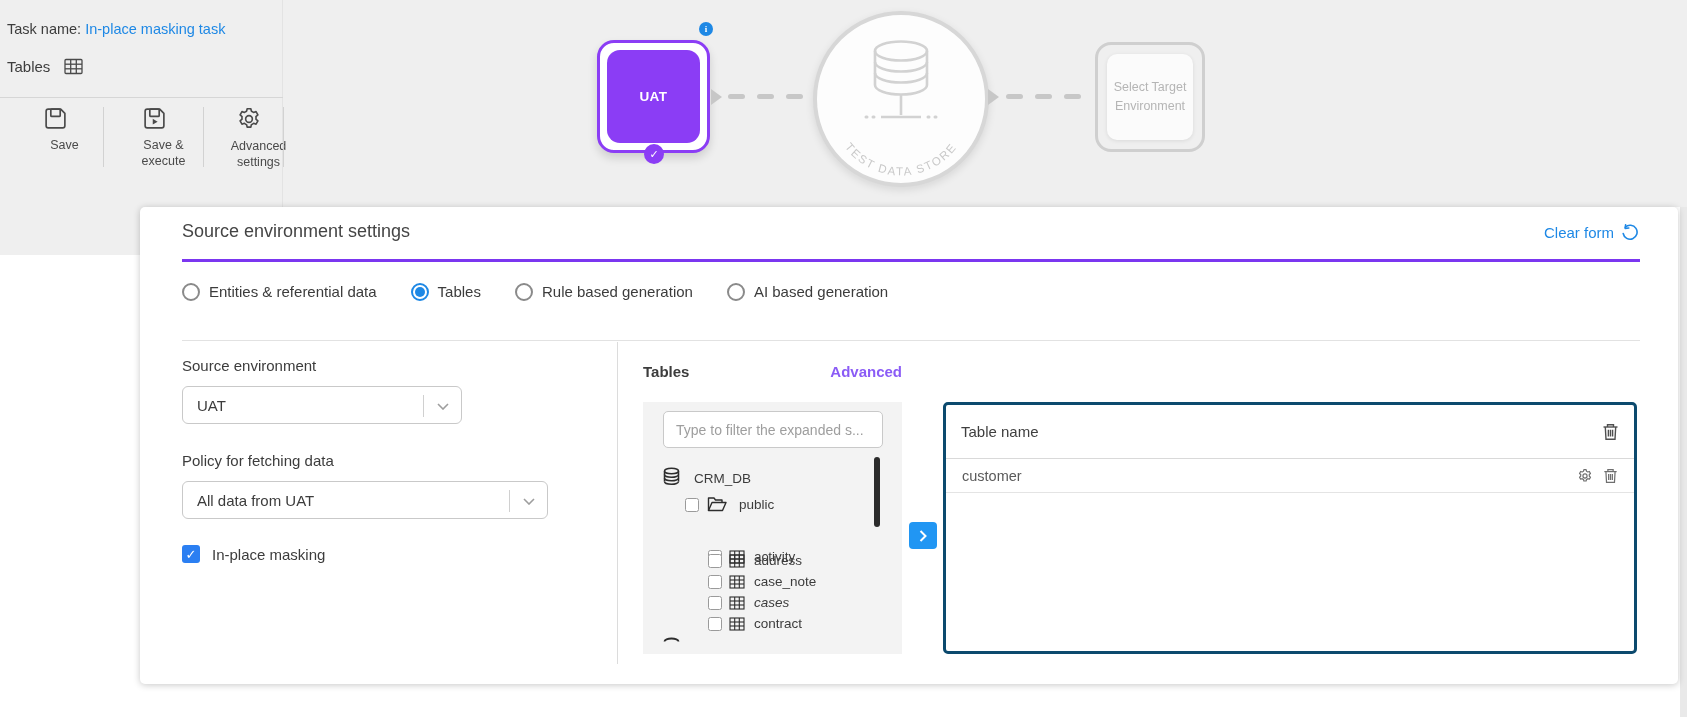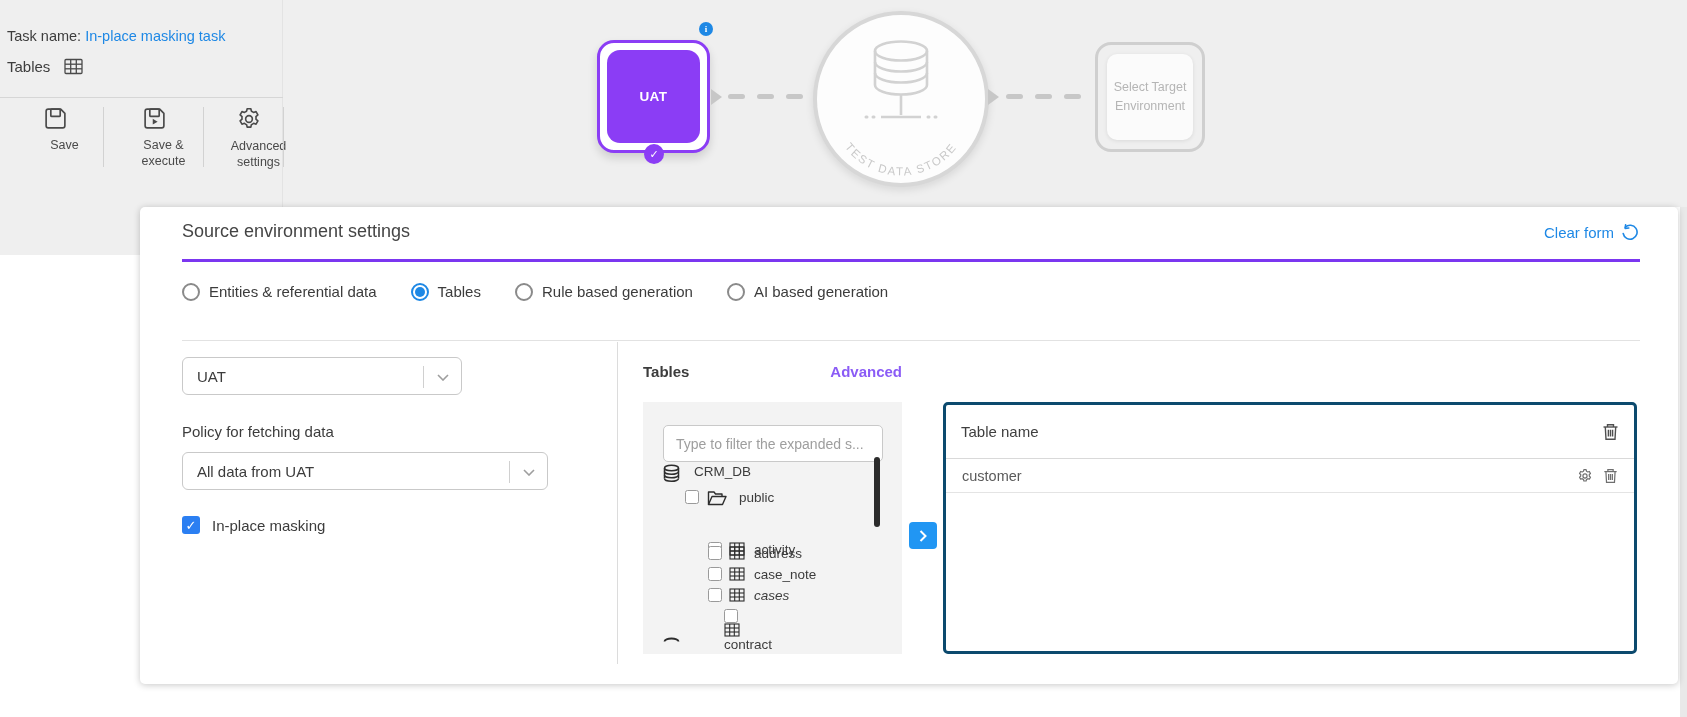--- a/index.html
+++ b/index.html
@@ -6,21 +6,21 @@
   html,body { background:#ffffff; }
   body { font-family:"Liberation Sans","DejaVu Sans",sans-serif; color:#3f3f3f; }
   .stage { position:relative; width:1687px; height:717px; overflow:hidden; background:#fff; }
 
   
   .topband { position:absolute; left:0; top:0; width:1687px; height:207px; background:#efefef; }
   .toolbarzone { position:absolute; left:0; top:0; width:283px; height:255px; background:#efefef; border-right:1px solid #e3e3e3; }
   .rstrip { position:absolute; right:0; top:207px; width:7px; height:510px; background:#e9e9e9; }
 
   
-  .task-row { position:absolute; left:7px; top:28px; font-size:14.5px; color:#3d3d3d; }
+  .task-row { position:absolute; left:7px; top:21px; font-size:14.5px; color:#3d3d3d; }
   .task-row a { color:#1e88e5; text-decoration:none; }
   .tablesmode-row { position:absolute; left:7px; top:58px; display:flex; align-items:center; gap:14px; font-size:15px; color:#3d3d3d; }
 
   .toolbar-rule { position:absolute; left:0; top:97px; width:283px; height:1px; background:#d6d6d6; }
   .tbtn { position:absolute; top:106px; display:flex; flex-direction:column; align-items:center; gap:6px; cursor:pointer; }
   .tbtn .lbl { font-size:12.5px; color:#4a4a4a; text-align:center; line-height:1.3;margin-left:19px; }
   .tbtn-save { left:12px; width:86px; }
   .tbtn-exec { left:109px; width:90px; }
   .tbtn-adv  { left:206px; width:86px; }
   .tsep { position:absolute; top:107px; width:1px; height:60px; background:#d2d2d2; }
@@ -60,23 +60,23 @@
   .chk-row { display:flex; align-items:center; gap:12px; font-size:15px; color:#3c3c3c; cursor:pointer; }
   .checkbox { width:18px; height:18px; border-radius:3px; background:#2b7ff2; color:#fff; font-size:13px; display:flex; align-items:center; justify-content:center; flex:0 0 auto; }
 
   .vdiv { position:absolute; left:477px; top:135px; width:1px; height:322px; background:#dcdcdc; }
 
   
   .mid-head { position:absolute; left:503px; top:156px; width:259px; display:flex; justify-content:space-between; align-items:baseline; }
   .mid-title { font-size:15px; font-weight:bold; color:#3c3c3c; }
   .adv-link { font-size:15px; font-weight:bold; color:#8b5cf6; cursor:pointer; }
   .tree-panel { position:absolute; left:503px; top:195px; width:259px; height:252px; background:#f3f3f3; }
-  .filter-input { position:absolute; left:20px; top:23px; width:220px; height:37px; border:1px solid #c9c9c9; border-radius:5px; background:#fff; padding:0 12px; font-size:14px; color:#0369a1; font-family:inherit; outline:none; }
+  .filter-input { position:absolute; left:20px; top:9px; width:220px; height:37px; border:1px solid #c9c9c9; border-radius:5px; background:#fff; padding:0 12px; font-size:14px; color:#0369a1; font-family:inherit; outline:none; }
   .filter-input::placeholder { color:#9e9e9e; }
-  .trow { position:absolute; display:flex; align-items:flex-start; gap:0; height:22px; font-size:13.5px; color:#3c3c3c; }
+  .trow { position:absolute; display:flex; align-items:flex-end; gap:0; height:22px; font-size:13.5px; color:#3c3c3c; }
   .tcheck { width:14px; height:14px; border:1.5px solid #9a9a9a; border-radius:2.5px; background:#fff; flex:0 0 auto; }
   .scrollthumb { position:absolute; left:231px; top:55px; width:6px; height:70px; background:#2b2b2b; border-radius:3px; }
   .partial-db { position:absolute; left:20px; top:232px; }
 
   .move-btn { position:absolute; left:769px; top:315px; width:28px; height:27px; background:#2196f3; border-radius:4px; display:flex; align-items:center; justify-content:center; cursor:pointer; }
 
   
   .sel-panel { position:absolute; left:803px; top:195px; width:694px; height:252px; background:#fff; border:3px solid #0c4a6e; border-radius:5px; }
   .sel-head { height:54px; border-bottom:1px solid #d9d9d9; display:flex; align-items:center; justify-content:space-between; padding:0 15px 0 15px; }
   .sel-head .h { font-size:15px; color:#3f3f3f; }
@@ -226,20 +226,21 @@
       </label>
       <label class="mode">
         <span class="radio"></span>
         <span>AI based generation</span>
       </label>
     </div>
 
     <div class="modes-divider"></div>
 
     <div class="form-col">
+      <div class="f-label">Source environment</div>
       <div class="dropdown dd-uat">
         <span>UAT</span>
         <span class="dd-bar"></span>
         <span class="dd-chev">
           <svg width="12" height="7" viewBox="0 0 12 7">
               <polyline points="1,1 6,6 11,1" fill="none" stroke="#9e9e9e" stroke-width="1.6"></polyline>
             </svg>
         </span>
       </div>
       <div class="f-label">Policy for fetching data</div>
@@ -349,21 +350,21 @@
                 <rect x="1" y="1" width="14" height="12"></rect>
                 <line x1="1" y1="5" x2="15" y2="5"></line>
                 <line x1="1" y1="9" x2="15" y2="9"></line>
                 <line x1="5.7" y1="1" x2="5.7" y2="13"></line>
                 <line x1="10.3" y1="1" x2="10.3" y2="13"></line>
               </g>
             </svg>
         </span>
         <span>cases</span>
       </div>
-      <div class="trow" style="left:81px; top:207px;flex-direction:column;">
+      <div class="trow" style="left:65px; top:207px;">
         <span class="tcheck" style="margin-right:7px"></span>
         <span style="margin-right:9px">
           <svg width="16" height="14" viewBox="0 0 16 14">
               <g fill="none" stroke="#2d2d2d" stroke-width="1.1">
                 <rect x="1" y="1" width="14" height="12"></rect>
                 <line x1="1" y1="5" x2="15" y2="5"></line>
                 <line x1="1" y1="9" x2="15" y2="9"></line>
                 <line x1="5.7" y1="1" x2="5.7" y2="13"></line>
                 <line x1="10.3" y1="1" x2="10.3" y2="13"></line>
               </g>

